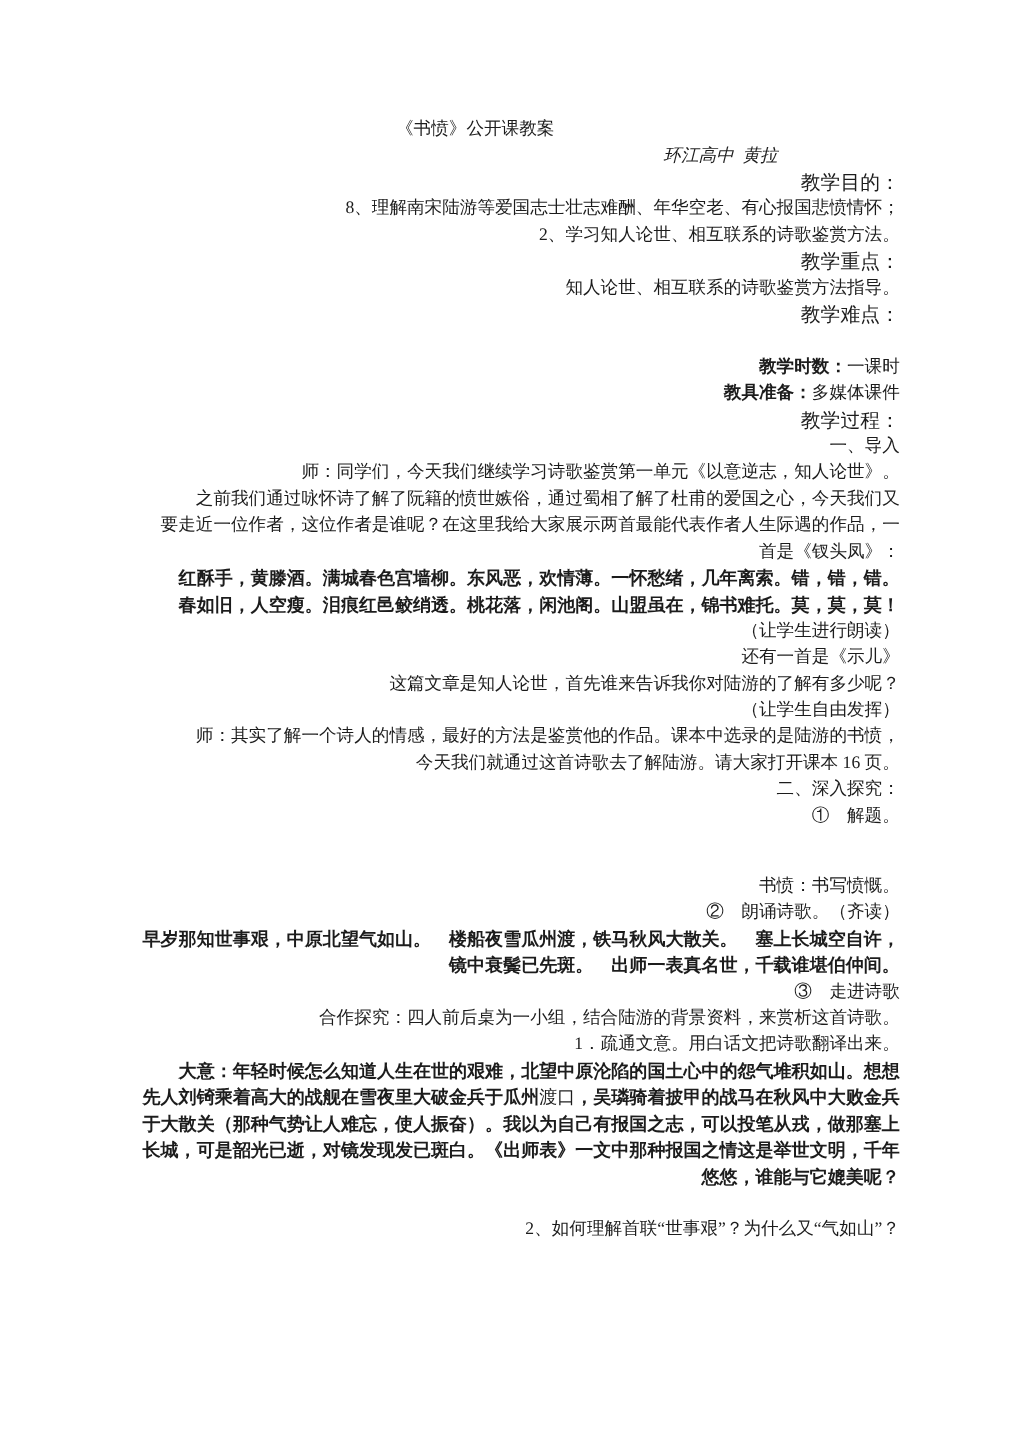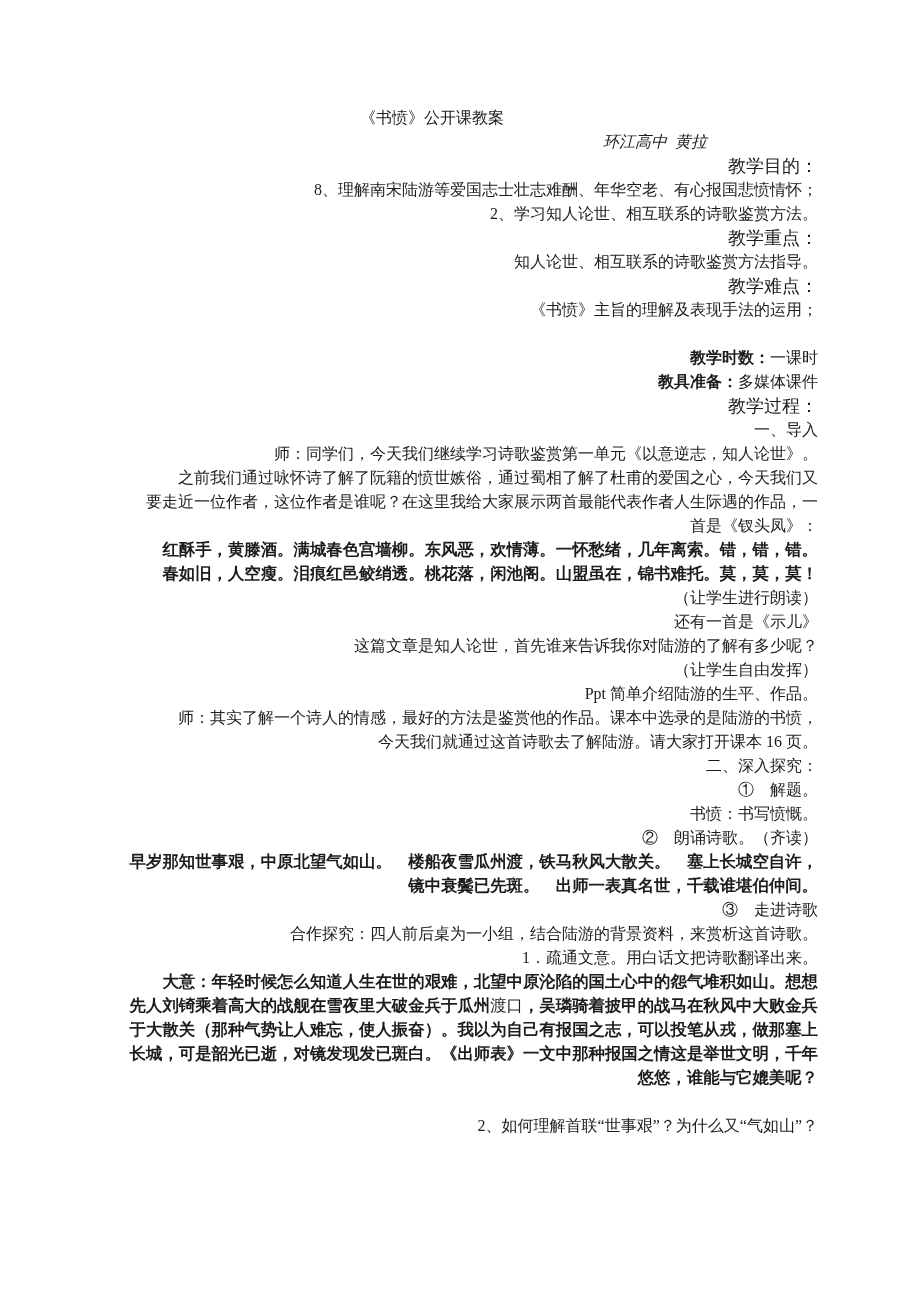--- a/index.html
+++ b/index.html
@@ -23,56 +23,54 @@
     font-size: 16px;
     line-height: 24px;
     white-space: pre-wrap;
     text-align: right;
   }
   .doc p.title   { text-align: center; padding-right: 56px; }
   .doc p.author  { text-align: right; padding-right: 111px; font-style: italic; }
   .doc p.h       { font-size: 18px; }
   .doc p.blank   { height: 24px; }
   .doc p.indent  { text-indent: 2.2em; }
-  .doc p.indent2 { text-indent: 3.2em; }
+  .doc p.indent2 { text-indent: 3.2em; margin-top: 40px; }
   .doc p.indent-sm { text-indent: 0.6em; }
   .doc p.poem    { font-weight: 700; font-size: 16.4px; }
   .doc span.b    { font-weight: 700; }
   .doc span.r    { font-weight: 400; }
 </style>
 </head>
 <body>
 
 <div class="page">
   <div class="doc">
       <p class="title">《书愤》公开课教案</p>
       <p class="author">环江高中  黄拉</p>
       <p class="h">教学目的：</p>
       <p class="">8、理解南宋陆游等爱国志士壮志难酬、年华空老、有心报国悲愤情怀；</p>
       <p class="">2、学习知人论世、相互联系的诗歌鉴赏方法。</p>
       <p class="h">教学重点：</p>
       <p class="">知人论世、相互联系的诗歌鉴赏方法指导。</p>
       <p class="h">教学难点：</p>
-      <p class="">《书愤》主旨的理解及表现手法的运用；</p>
       <p class="blank">&nbsp;</p>
       <p class=""><span class="b">教学时数：</span><span class="r">一课时</span></p>
       <p class=""><span class="b">教具准备：</span><span class="r">多媒体课件</span></p>
       <p class="h">教学过程：</p>
       <p class="">一、导入</p>
       <p class="indent">师：同学们，今天我们继续学习诗歌鉴赏第一单元《以意逆志，知人论世》。</p>
       <p class="indent">之前我们通过咏怀诗了解了阮籍的愤世嫉俗，通过蜀相了解了杜甫的爱国之心，今天我们又
 要走近一位作者，这位作者是谁呢？在这里我给大家展示两首最能代表作者人生际遇的作品，一
 首是《钗头凤》：</p>
       <p class="poem indent-sm">红酥手，黄滕酒。满城春色宫墙柳。东风恶，欢情薄。一怀愁绪，几年离索。错，错，错。
 春如旧，人空瘦。泪痕红邑鲛绡透。桃花落，闲池阁。山盟虽在，锦书难托。莫，莫，莫！</p>
       <p class="">（让学生进行朗读）</p>
       <p class="indent">还有一首是《示儿》</p>
       <p class="indent">这篇文章是知人论世，首先谁来告诉我你对陆游的了解有多少呢？</p>
       <p class="indent">（让学生自由发挥）</p>
-      <p class="indent">Ppt 简单介绍陆游的生平、作品。</p>
       <p class="indent">师：其实了解一个诗人的情感，最好的方法是鉴赏他的作品。课本中选录的是陆游的书愤，
 今天我们就通过这首诗歌去了解陆游。请大家打开课本 16 页。</p>
       <p class="">二、深入探究：</p>
       <p class="indent">①　解题。</p>
       <p class="indent2">书愤：书写愤慨。</p>
       <p class="indent">②　朗诵诗歌。（齐读）</p>
       <p class="poem indent-sm">早岁那知世事艰，中原北望气如山。　楼船夜雪瓜州渡，铁马秋风大散关。　塞上长城空自许，
 镜中衰鬓已先斑。　出师一表真名世，千载谁堪伯仲间。</p>
       <p class="indent">③　走进诗歌</p>
       <p class="indent">合作探究：四人前后桌为一小组，结合陆游的背景资料，来赏析这首诗歌。</p>

